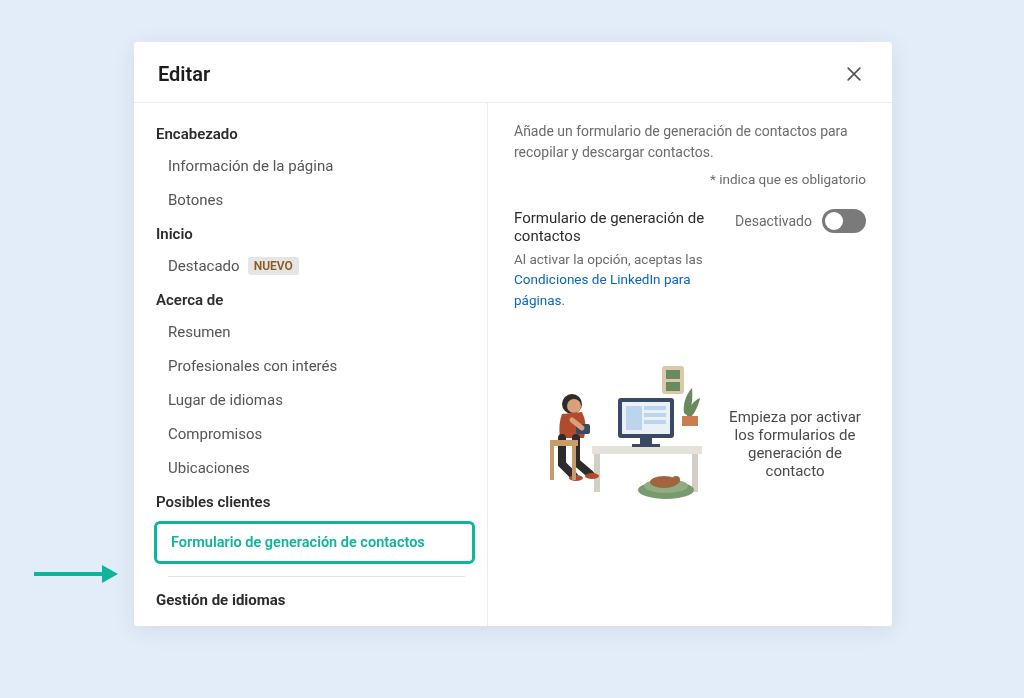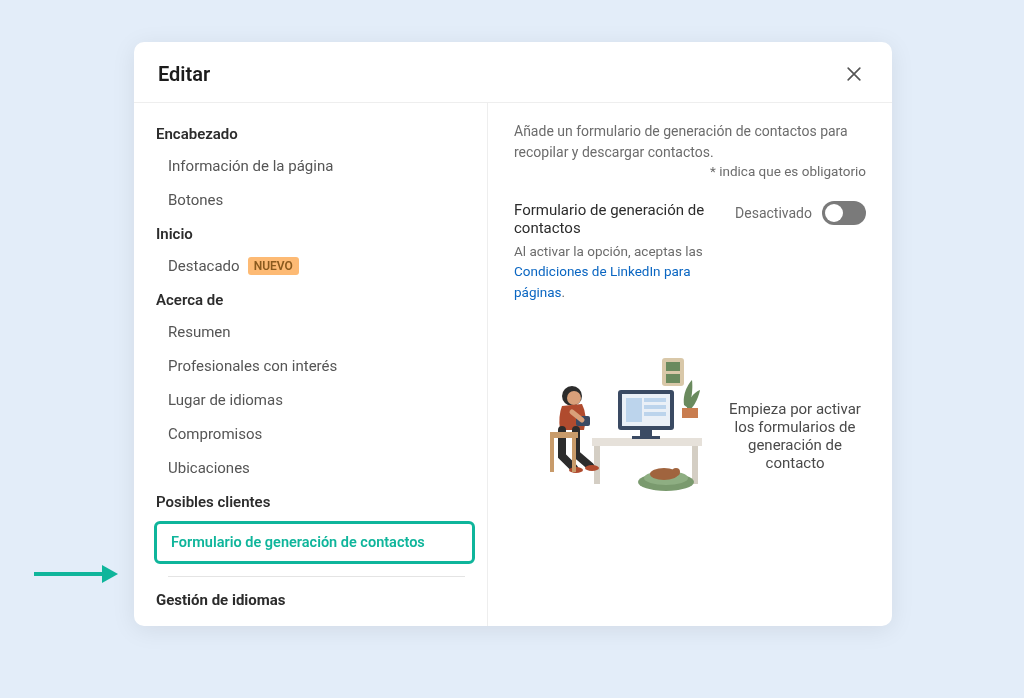--- a/index.html
+++ b/index.html
@@ -11,21 +11,21 @@
     overflow: hidden;
     position: relative;
   }
   .dialog {
     position: absolute;
     left: 134px;
     top: 42px;
     width: 758px;
     height: 584px;
     background: #ffffff;
-    border-radius: 10px;
+    border-radius: 3px;
     box-shadow: 0 4px 24px rgba(0,0,0,0.08);
     display: flex;
     flex-direction: column;
     overflow: hidden;
   }
   .dialog-header {
     display: flex;
     align-items: center;
     justify-content: space-between;
     padding: 18px 24px 14px 24px;
@@ -69,21 +69,21 @@
   .nav-item {
     font-size: 15px;
     color: #555;
     padding: 8px 4px 8px 16px;
     cursor: pointer;
     display: flex;
     align-items: center;
     gap: 8px;
   }
   .badge {
-    background: #fdba74;
+    background: #e5e5e5;
     color: #8a5a1e;
     font-size: 12px;
     font-weight: 600;
     padding: 2px 6px;
     border-radius: 3px;
   }
   .highlight-wrap {
     border: 3px solid #0fb59b;
     border-radius: 6px;
     margin: 4px 2px 12px 2px;
@@ -108,21 +108,21 @@
   .main-title {
     font-size: 19px;
     font-weight: 600;
     color: #1c1c1c;
     margin-bottom: 6px;
   }
   .main-sub {
     font-size: 14px;
     color: #6c6c6c;
     line-height: 1.5;
-    margin-bottom: 0;
+    margin-bottom: 8px;
   }
   .main-req {
     font-size: 13.5px;
     color: #6c6c6c;
     margin-bottom: 22px;
     text-align: right;
   }
   .toggle-row {
     display: flex;
     align-items: flex-start;

